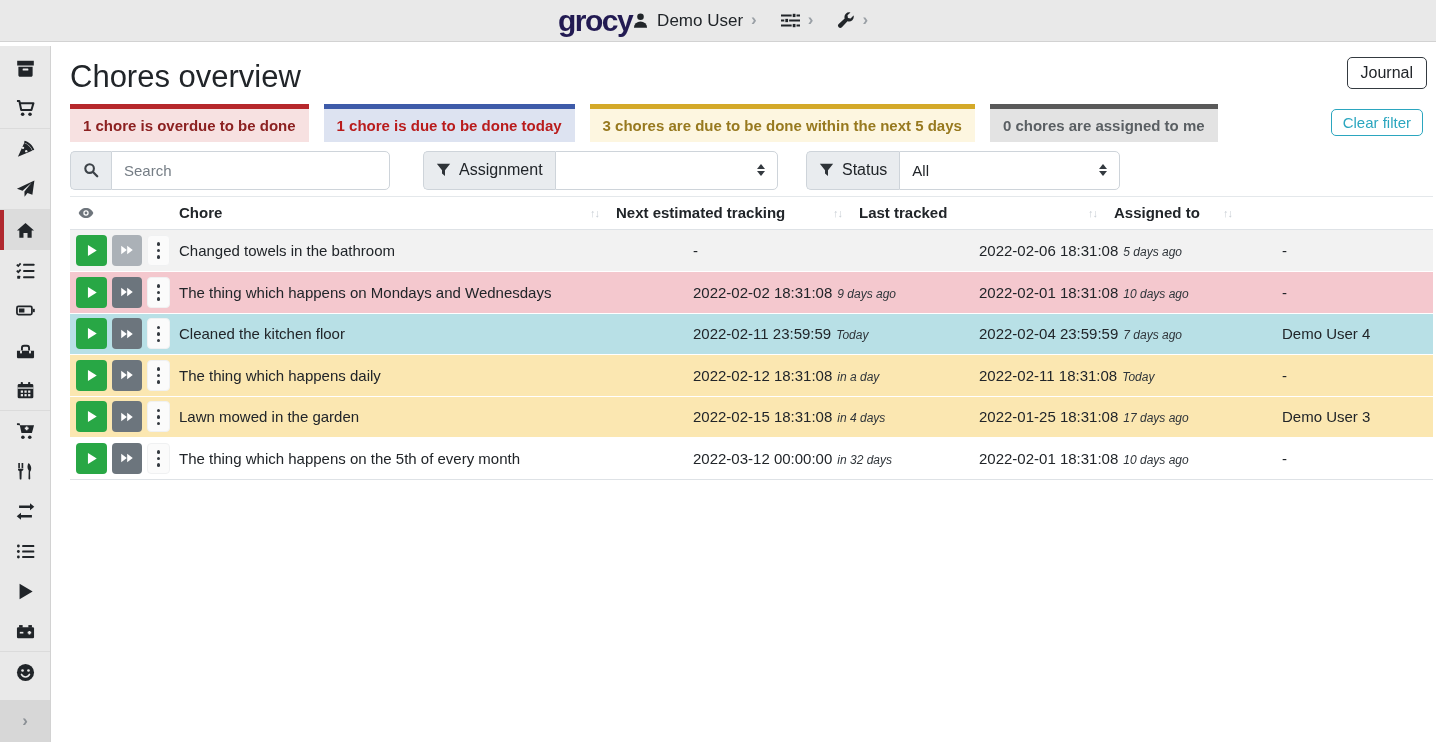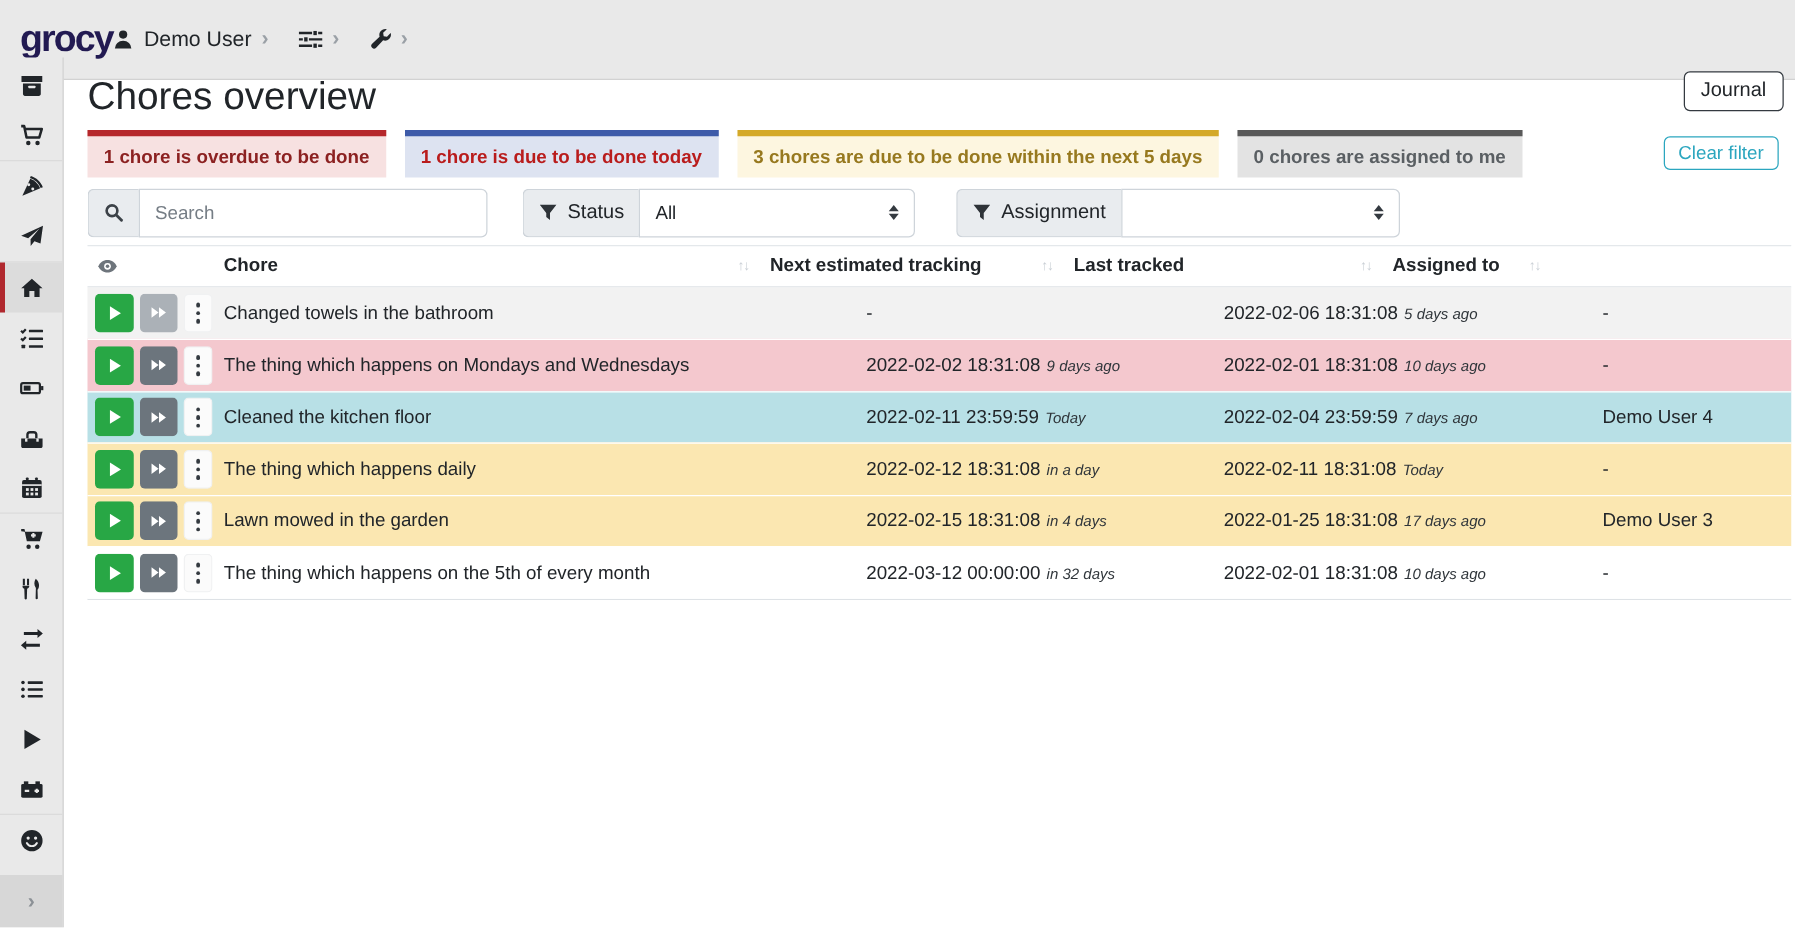--- a/index.html
+++ b/index.html
@@ -4,23 +4,23 @@
 <style>
   * { box-sizing: border-box; }
   html,body { margin:0; padding:0; }
   body {
     width:1436px; height:742px; overflow:hidden; background:#fff;
     font-family:"Liberation Sans","DejaVu Sans",sans-serif; color:#212529;
     position:relative;
   }
   
   .navbar {
-    position:absolute; top:0; left:0; width:1436px; height:64px;
+    position:absolute; top:0; left:0; width:1436px; height:42px;
     background:#e9e9e9; border-bottom:1px solid #d2d2d2;
-    display:flex; align-items:center; justify-content:flex-start;
+    display:flex; align-items:center; justify-content:center;
     padding:0 26px 0 16px;
   }
   .logo { font-size:30px; font-weight:bold; color:#221a52; letter-spacing:-1.5px; text-decoration:none; cursor:pointer; line-height:1;}
   .nav-right { display:flex; align-items:center; gap:24px; }
   .nav-item { display:flex; align-items:center; gap:8px; font-size:17px; color:#212529; cursor:pointer; }
   .chev { color:#9aa0a6; font-size:17px; font-weight:bold; line-height:1; margin-top:-2px;}
   .ico { display:inline-flex; align-items:center; justify-content:center; }
   
   .sidebar {
     position:absolute; top:46px; left:0; width:51px; height:696px;
@@ -352,54 +352,54 @@
       <span class="addon">
         <span class="ico">
           <svg viewBox="0 0 16 16" width="16" height="16">
               <circle cx="6.6" cy="6.6" r="4.3" fill="none" stroke="#3c4248" stroke-width="2.1"></circle>
               <path d="m10 10 4.2 4.2" stroke="#3c4248" stroke-width="2.3" stroke-linecap="round"></path>
             </svg>
         </span>
       </span>
       <input class="inp" type="text" placeholder="Search" style="">
     </div>
+    <div class="igroup g-assign">
+      <span class="addon">
+        <span class="ico">
+          <svg viewBox="0 0 16 16" width="15" height="15">
+              <path fill="#2e3338" d="M.9.9h14.2L9.6 7.8v6L6.4 11.2V7.8z"></path>
+            </svg>
+        </span>
+        <span>Assignment</span>
+      </span>
+      <div class="selectbox">
+        <span></span>
+        <span class="updown">
+            <span class="tri-up"></span>
+            <span class="tri-down"></span>
+          </span>
+      </div>
+    </div>
     <div class="igroup g-status">
       <span class="addon">
         <span class="ico">
           <svg viewBox="0 0 16 16" width="15" height="15">
               <path fill="#2e3338" d="M.9.9h14.2L9.6 7.8v6L6.4 11.2V7.8z"></path>
             </svg>
         </span>
         <span>Status</span>
       </span>
       <div class="selectbox">
         <span>All</span>
         <span class="updown">
             <span class="tri-up"></span>
             <span class="tri-down"></span>
           </span>
       </div>
     </div>
-    <div class="igroup g-assign">
-      <span class="addon">
-        <span class="ico">
-          <svg viewBox="0 0 16 16" width="15" height="15">
-              <path fill="#2e3338" d="M.9.9h14.2L9.6 7.8v6L6.4 11.2V7.8z"></path>
-            </svg>
-        </span>
-        <span>Assignment</span>
-      </span>
-      <div class="selectbox">
-        <span></span>
-        <span class="updown">
-            <span class="tri-up"></span>
-            <span class="tri-down"></span>
-          </span>
-      </div>
-    </div>
   </div>
 
   <div class="table">
     <div class="thead">
       <div class="th h0">
         <span class="ico">
           <svg viewBox="0 0 16 16" width="16" height="16">
               <path fill="#6e757c" d="M8 3C4.6 3 1.7 5.1.7 8c1 2.9 3.9 5 7.3 5s6.3-2.1 7.3-5C14.3 5.1 11.4 3 8 3z"></path>
               <circle cx="8" cy="8" r="2.7" fill="#fff"></circle>
               <circle cx="8" cy="8" r="1.4" fill="#6e757c"></circle>

